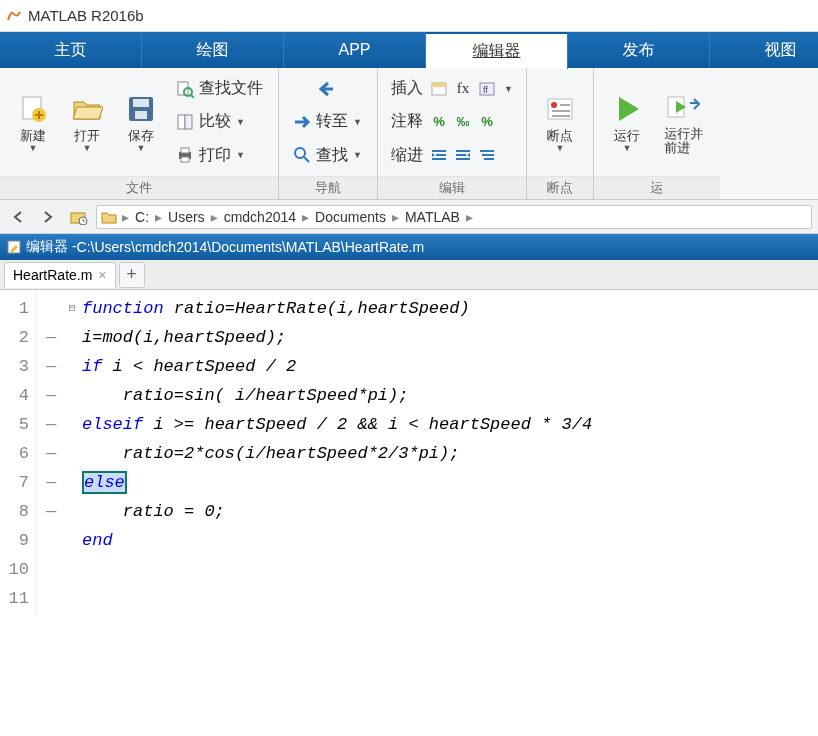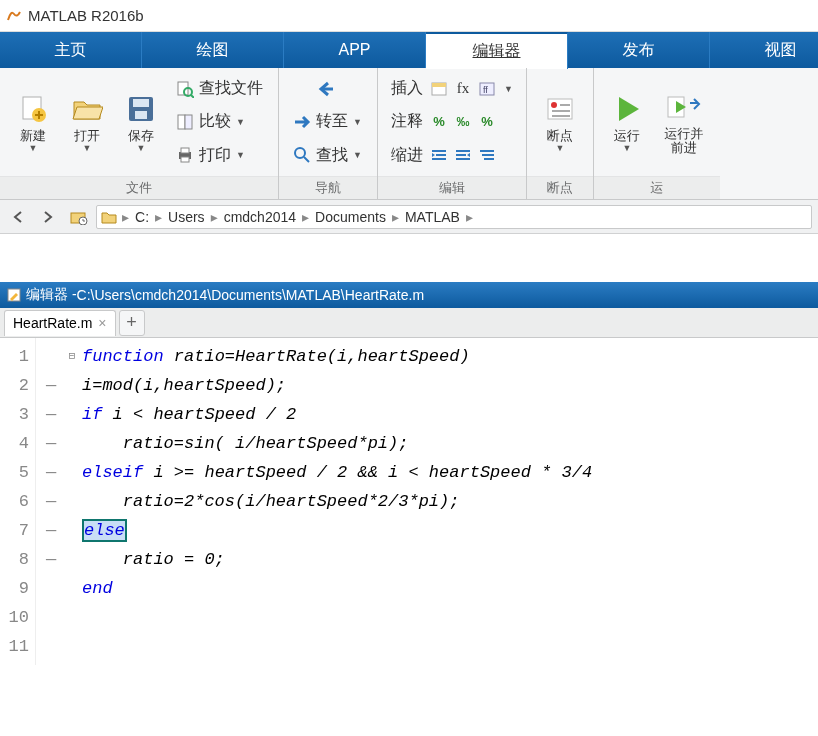--- a/index.html
+++ b/index.html
@@ -16,40 +16,40 @@
   .tab.active { background: #fff; color: #333; border-top: 2px solid #0d5a9e; border-bottom: none; margin-bottom: -1px; text-decoration: underline; }
 
   
   .toolstrip { display: flex; background: #f5f6f7; border-bottom: 1px solid #c8c9ca; }
   .toolgroup { display: flex; flex-direction: column; border-right: 1px solid #c8c9ca; }
   .toolgroup-body { flex: 1; display: flex; align-items: stretch; padding: 4px 6px; min-height: 108px; }
   .toolgroup-label { text-align: center; font-size: 13px; color: #6b6c6d; padding: 2px 0; border-top: 1px solid #e3e4e5; background: #eceded; }
   
   .bigbtn { display: flex; flex-direction: column; align-items: center; justify-content: center; width: 54px; padding: 2px 2px; cursor: pointer; border: 1px solid transparent; border-radius: 2px; }
   .bigbtn .icon-area { width: 36px; height: 36px; display: flex; align-items: center; justify-content: center; }
-  .bigbtn .label-area { font-size: 13px; color: #333; line-height: 1.1; text-align: center; margin-top: 2px; }
+  .bigbtn .label-area { font-size: 13px; color: #333; line-height: 1.1; text-align: left; margin-top: 2px; }
   .bigbtn .caret { font-size: 9px; color: #555; margin-top: 0; }
 
   .smallbtn-col { display: flex; flex-direction: column; justify-content: space-around; }
   .smallbtn { display: flex; align-items: center; height: 32px; padding: 0 6px; cursor: pointer; border: 1px solid transparent; border-radius: 2px; white-space: nowrap; }
   .smallbtn .icon-area { width: 20px; height: 20px; display: inline-flex; align-items: center; justify-content: center; margin-right: 4px; }
   .smallbtn .label-area { font-size: 16px; color: #333; margin-right: 2px; }
   .smallbtn .caret { font-size: 9px; color: #555; margin-left: 3px; }
 
   
   .addressbar { display: flex; align-items: center; height: 34px; background: #f0f1f2; border-bottom: 1px solid #d0d1d2; padding: 0 6px; }
   .navbtn { width: 26px; height: 24px; display: inline-flex; align-items: center; justify-content: center; cursor: pointer; border: 1px solid transparent; border-radius: 2px; margin-right: 2px; }
   .path-sep { width: 30px; height: 24px; display: inline-flex; align-items: center; justify-content: center; color: #999; margin: 0 2px; }
   .path-box { flex: 1; display: flex; align-items: center; background: #fff; border: 1px solid #c8c9ca; border-radius: 2px; height: 24px; padding: 0 4px; font-size: 14px; }
   .path-seg { padding: 0 4px; cursor: pointer; color: #333; }
   .path-chev { color: #888; padding: 0 2px; cursor: pointer; }
   .path-folder-icon { margin-right: 3px; display: inline-flex; }
 
   
-  .editor-header { height: 26px; background: linear-gradient(#2b7cc3, #0d5a9e); color: #fff; display: flex; align-items: center; padding: 0 6px; font-size: 14px; margin-top: 48px; }
+  .editor-header { height: 26px; background: linear-gradient(#2b7cc3, #0d5a9e); color: #fff; display: flex; align-items: center; padding: 0 6px; font-size: 14px; }
   .editor-header .eh-icon { margin-right: 4px; display: inline-flex; }
 
   
   .filetabs { display: flex; align-items: center; height: 30px; background: #eceded; border-bottom: 1px solid #c8c9ca; padding: 0 4px; }
   .filetab { display: flex; align-items: center; height: 26px; background: #fff; border: 1px solid #c8c9ca; border-bottom: none; padding: 0 8px; border-radius: 3px 3px 0 0; margin-right: 3px; cursor: pointer; font-size: 14px; }
   .filetab .close-x { margin-left: 6px; color: #999; cursor: pointer; font-size: 14px; }
   .addtab { width: 26px; height: 26px; display: flex; align-items: center; justify-content: center; background: #f5f6f7; border: 1px solid #c8c9ca; border-radius: 3px; font-size: 18px; color: #666; cursor: pointer; }
 
   
   .code-area { display: flex; font-family: "Courier New", monospace; font-size: 17px; background: #fff; }

